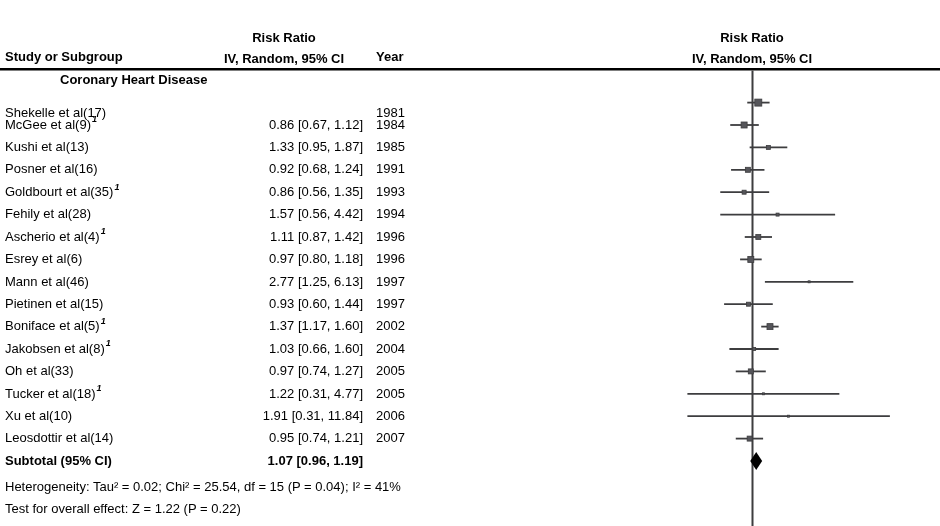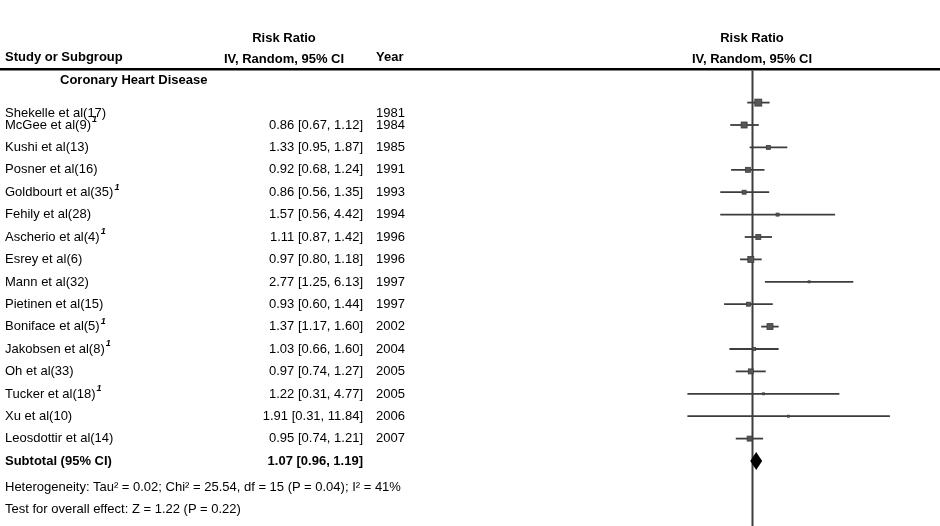--- a/index.html
+++ b/index.html
@@ -77,21 +77,21 @@
         <span class="c-study">Ascherio et al(4)<sup class="fn">1</sup></span>
         <span class="c-effect">1.11 [0.87, 1.42]</span>
         <span class="c-year">1996</span>
       </div>
       <div class="row" style="top: 179.2px;">
         <span class="c-study">Esrey et al(6)</span>
         <span class="c-effect">0.97 [0.80, 1.18]</span>
         <span class="c-year">1996</span>
       </div>
       <div class="row" style="top: 201.6px;">
-        <span class="c-study">Mann et al(32)</span>
+        <span class="c-study">Mann et al(46)</span>
         <span class="c-effect">2.77 [1.25, 6.13]</span>
         <span class="c-year">1997</span>
       </div>
       <div class="row" style="top: 224px;">
         <span class="c-study">Pietinen et al(15)</span>
         <span class="c-effect">0.93 [0.60, 1.44]</span>
         <span class="c-year">1997</span>
       </div>
       <div class="row" style="top: 246.4px;">
         <span class="c-study">Boniface et al(5)<sup class="fn">1</sup></span>

